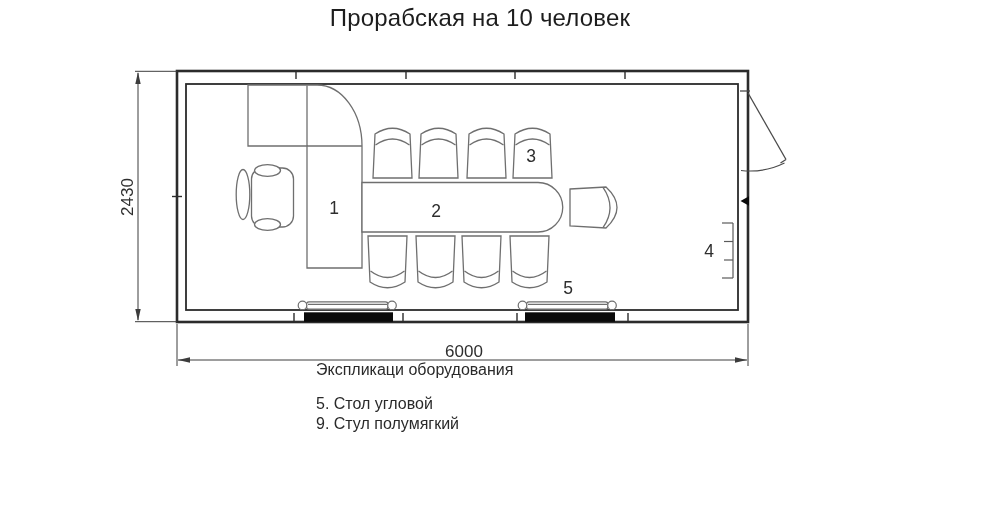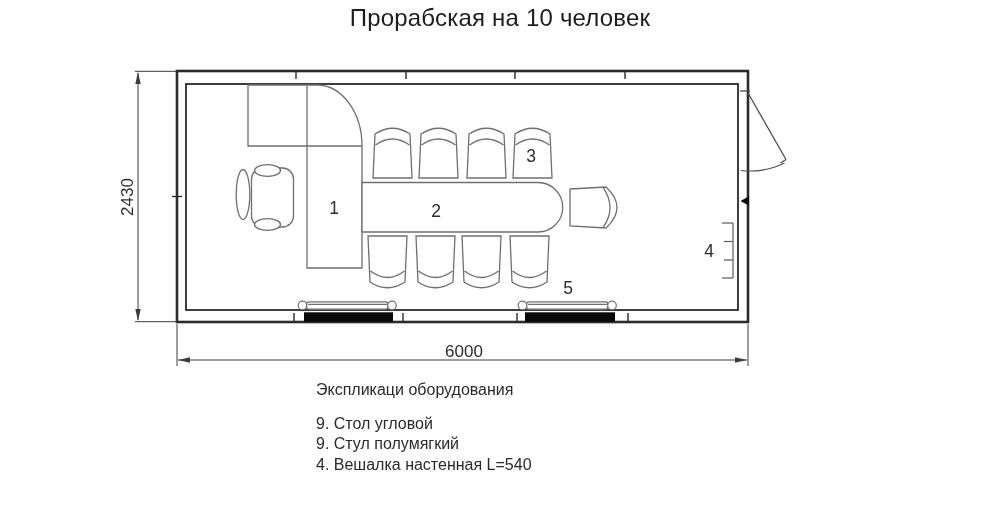--- a/index.html
+++ b/index.html
@@ -1,21 +1,21 @@
 <!DOCTYPE html>
 <html><head>
 <meta charset="utf-8">
 <style>
   html,body{margin:0;padding:0;background:#ffffff;}
   .canvas{position:relative;width:1000px;height:529px;background:#ffffff;overflow:hidden;
           font-family:"Liberation Sans", sans-serif;color:#232323;}
   .title{position:absolute;left:0;top:4px;width:960px;text-align:center;
-         font-size:24px;letter-spacing:.2px;color:#1d1d1d;margin-left:20px;}
+         font-size:24px;letter-spacing:.2px;color:#1d1d1d;}
   .plan-svg{position:absolute;left:0;top:0;}
-  .legend{position:absolute;left:316px;top:381px;font-size:16px;color:#2a2a2a;}
+  .legend{position:absolute;left:316px;top:361px;font-size:16px;color:#2a2a2a;}
   .legend-heading{margin:0 0 15px 0;}
   .legend-item{line-height:20.4px;white-space:pre;}
   svg text{font-family:"Liberation Sans", sans-serif;fill:#2e2e2e;}
 </style>
 </head>
 <body>
 
 <div class="canvas">
 
   <div class="title">Прорабская на 10 человек</div>
@@ -154,18 +154,17 @@
       <line x1="748" y1="324" x2="748" y2="366"></line>
       <line x1="178" y1="360" x2="747" y2="360"></line>
       <polygon points="178,360 190,357.3 190,362.7" fill="#3c3c3c" stroke="none"></polygon>
       <polygon points="747,360 735,357.3 735,362.7" fill="#3c3c3c" stroke="none"></polygon>
       <text x="464" y="357" font-size="17" text-anchor="middle" stroke="none">6000</text>
     </g>
   </svg>
 
   <div class="legend">
     <div class="legend-heading">Экспликаци оборудования</div>
-    <div class="legend-item">9. Стол угловой</div>
+    <div class="legend-item">5. Стол угловой</div>
     <div class="legend-item">9. Стул полумягкий</div>
-    <div class="legend-item">4. Вешалка настенная L=540</div>
   </div>
 
 </div>
 
 </body></html>

